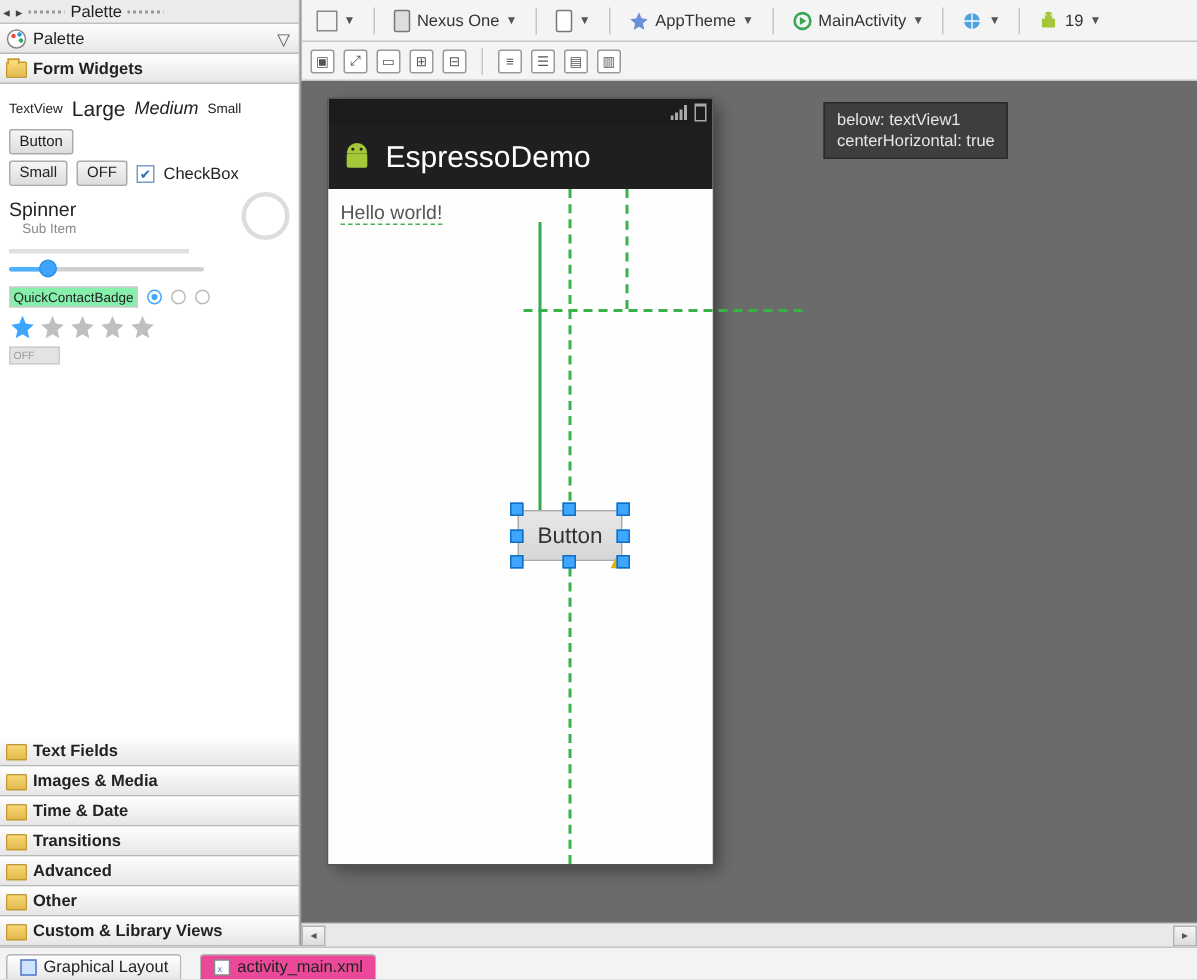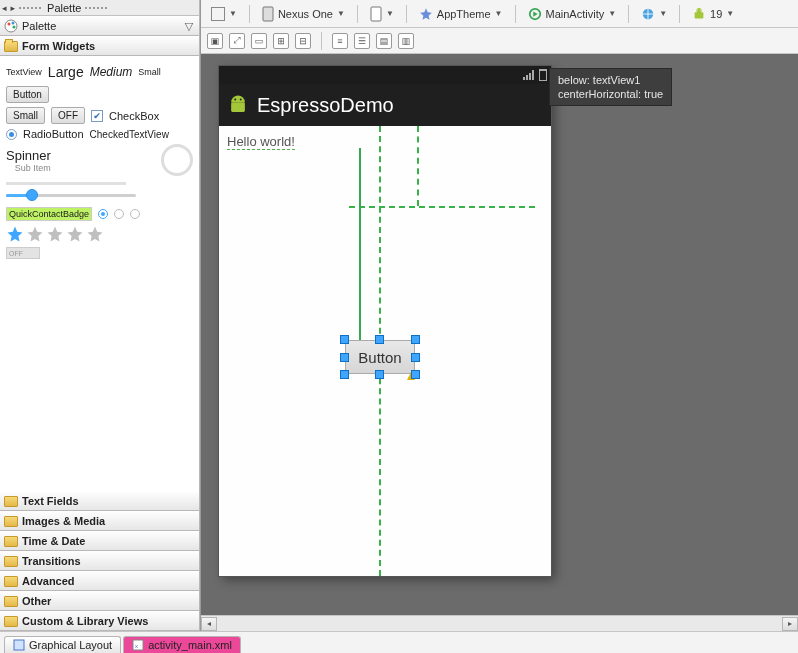--- a/index.html
+++ b/index.html
@@ -21,62 +21,62 @@
   .checkbox{ width:12px;height:12px;border:1px solid #7a9dc5;background:#fff;display:inline-flex;align-items:center;justify-content:center;font-size:9px;color:#2d6fb5;}
   .radio{ width:11px;height:11px;border:1px solid #7a9dc5;border-radius:50%;background:#fff;display:inline-block;position:relative;}
   .radio.sel:after{content:"";position:absolute;inset:2px;border-radius:50%;background:#3a8ee6;}
   .spinner-row{display:flex;align-items:center;justify-content:space-between;width:100%;}
   .spinner-circle{width:32px;height:32px;border-radius:50%;border:3px solid #ddd;}
   .hr-thin{height:3px;background:#e0e0e0;margin:6px 0 2px 0;width:120px;}
   .slider{position:relative;width:130px;height:16px;}
   .slider-track{position:absolute;top:7px;left:0;right:0;height:3px;background:#cfcfcf;border-radius:2px;}
   .slider-fill{position:absolute;top:7px;left:0;width:26px;height:3px;background:#4db1ff;border-radius:2px;}
   .slider-thumb{position:absolute;top:2px;left:20px;width:12px;height:12px;border-radius:50%;background:#3ea6ff;border:1px solid #2b8fe4;}
-  .qcb{font-size:9px;background:#bef264;border:1px solid #ccc;padding:1px 2px;}
+  .qcb{font-size:9px;background:#86efac;border:1px solid #ccc;padding:1px 2px;}
   .dot{width:10px;height:10px;border-radius:50%;border:1px solid #bbb;display:inline-block;}
   .dot.sel{border-color:#3ea6ff;} .dot.sel:after{content:"";display:block;margin:2px;width:4px;height:4px;border-radius:50%;background:#3ea6ff;}
   .stars{display:flex;gap:2px;}
   .star{width:18px;height:18px;}
   .star svg{width:18px;height:18px;}
   .toggle{width:34px;height:12px;background:#e3e3e3;border:1px solid #ccc;position:relative;font-size:7px;color:#999;display:flex;align-items:center;padding-left:2px;}
   .chevpanel{width:12px;text-align:center;color:#555;}
   .cat-list{display:flex;flex-direction:column;}
 
   
   .design{flex:1;display:flex;flex-direction:column;background:#6b6b6b;border-left:1px solid #999;min-width:0;}
   .toolbar{background:#f4f4f4;border-bottom:1px solid #c5c5c5;display:flex;align-items:center;height:28px;padding:0 6px;gap:4px;font-size:11px;color:#333;}
   .tb-btn{display:inline-flex;align-items:center;gap:4px;padding:2px 4px;border-radius:2px;}
   .tb-drop{font-size:8px;color:#555;}
   .tb-sep{width:1px;height:18px;background:#c5c5c5;margin:0 4px;}
   .icon-sq{width:14px;height:14px;border:1px solid #888;display:inline-block;}
   .icon-star svg,.icon-green svg,.icon-globe svg,.icon-droid svg{width:14px;height:14px;display:block;}
   .toolbar2{background:#f4f4f4;border-bottom:1px solid #c5c5c5;display:flex;align-items:center;height:26px;padding:0 6px;gap:6px;}
   .mini-ico{width:16px;height:16px;border:1px solid #999;background:#fff;display:inline-flex;align-items:center;justify-content:center;font-size:9px;color:#555;border-radius:2px;}
   .canvas-wrap{flex:1;position:relative;overflow:hidden;background:#6b6b6b;}
-  .device{position:absolute;left:18px;top:12px;width:332px;height:510px;background:#fff;box-shadow:0 0 0 1px #555, 4px 4px 10px rgba(0,0,0,.4);}
+  .device{position:absolute;left:18px;top:12px;width:256px;height:510px;background:#fff;box-shadow:0 0 0 1px #555, 4px 4px 10px rgba(0,0,0,.4);}
   .statusbar{height:18px;background:#1c1c1c;display:flex;justify-content:flex-end;align-items:center;padding:0 4px;gap:4px;}
   .statusbar .sig{width:12px;height:10px;} .statusbar .bat{width:8px;height:12px;border:1px solid #aaa;border-top:2px solid #aaa;}
   .appbar{height:42px;background:#1f1f1f;color:#fff;display:flex;align-items:center;gap:8px;padding:0 8px;font-size:20px;}
   .appbar-icon{width:22px;height:22px;}
   .content{position:relative;height:450px;background:#fefefe;}
   .hello{position:absolute;left:8px;top:8px;font-size:13px;color:#555;}
   .hello .underline{border-bottom:1px dashed #4caf50;}
   .guide-v{position:absolute;top:0;bottom:0;width:0;border-left:2px dashed #3ab24a;}
   .guide-h{position:absolute;left:0;right:0;height:0;border-top:2px dashed #3ab24a;}
   .solidline-v{position:absolute;width:2px;background:#34a853;}
   .sel-button{position:absolute;left:126px;top:214px;width:70px;height:34px;background:linear-gradient(#e8e8e8,#d6d6d6);border:1px solid #aaa;display:flex;align-items:center;justify-content:center;font-size:15px;color:#333;}
   .sel-handles .h{position:absolute;width:9px;height:9px;background:#3ea6ff;border:1px solid #0f6fc2;}
   .warn{position:absolute;right:-1px;bottom:-1px;width:8px;height:8px;} .warn svg{width:8px;height:8px;}
   .tip{position:absolute;left:348px;top:14px;background:#3e3e3e;color:#e6e6e6;font-size:11px;padding:4px 8px;border:1px solid #2a2a2a;line-height:14px;white-space:nowrap;}
   .hscroll{height:16px;background:#e9e9e9;border-top:1px solid #c5c5c5;display:flex;align-items:center;}
   .hscroll .arrow{width:16px;height:14px;border:1px solid #b5b5b5;background:linear-gradient(#f5f5f5,#ddd);display:flex;align-items:center;justify-content:center;font-size:8px;color:#555;}
   .hscroll .track{flex:1;height:14px;}
 
   
-  .tabs{height:22px;background:#f3f3f3;border-top:1px solid #c5c5c5;display:flex;align-items:flex-end;padding-left:4px;gap:2px;font-size:11px;}
+  .tabs{height:22px;background:#f3f3f3;border-top:1px solid #c5c5c5;display:flex;align-items:flex-end;padding-left:4px;gap:12px;font-size:11px;}
   .tab{display:flex;align-items:center;gap:4px;padding:2px 8px;border:1px solid #b5b5b5;border-bottom:none;background:linear-gradient(#fff,#e7e7e7);border-radius:3px 3px 0 0;cursor:pointer;}
   .tab .ico{width:12px;height:12px;}
   .tab.inactive{background:#ec4899;justify-content:flex-end;}
 </style>
 </head>
 <body>
 
 <div class="root">
   <div class="main">
 
@@ -110,25 +110,20 @@
           <span style="font-size:14px;">Large</span>
           <span style="font-size:12px;font-style:italic;">Medium</span>
           <span style="font-size:9px;">Small</span>
           <span class="mini-btn">Button</span>
         </div>
         <div class="row">
           <span class="mini-btn">Small</span>
           <span class="mini-btn">OFF</span>
           <span class="checkbox">✔</span>
           <span>CheckBox</span>
-        </div>
-        <div class="row">
-          <span class="radio sel"></span>
-          <span>RadioButton</span>
-          <span style="font-size:10px;">CheckedTextView</span>
         </div>
         <div class="spinner-row">
           <div>
             <div style="font-size:13px;">Spinner</div>
             <div style="font-size:9px;color:#888;">Sub Item</div>
           </div>
           <div class="spinner-circle"></div>
         </div>
         <div class="hr-thin"></div>
         <div class="slider">

